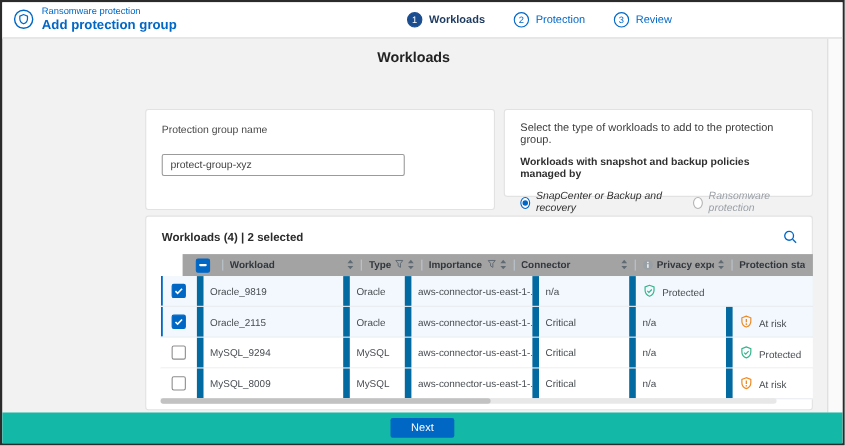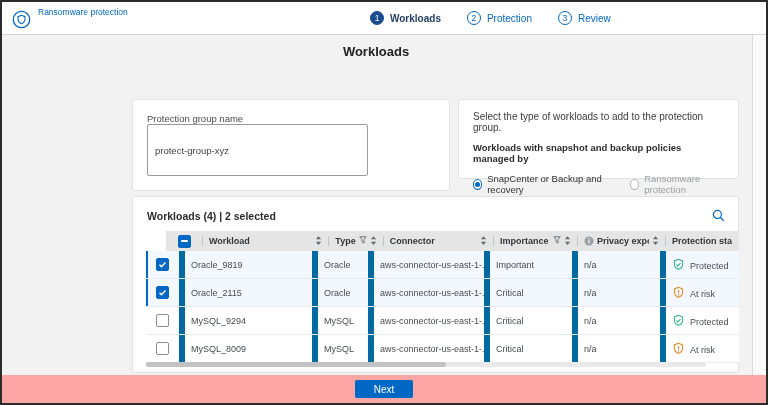--- a/index.html
+++ b/index.html
@@ -26,42 +26,42 @@
   .step.inactive .step-label{color:#0067C5;}
   
   .page-head{position:absolute;top:42px;left:0;right:16px;text-align:center;}
   .main-title{font-size:13px;font-weight:bold;color:#222;margin:0;}
   .main-subtitle{font-size:9.5px;color:#6e6e6e;margin:4px 0 0;}
   
   .card{background:#fff;border:1px solid #e2e2e2;border-radius:3px;box-sizing:border-box;}
   .cards-row{position:absolute;top:97px;left:130px;width:607px;display:flex;gap:8px;}
   .name-card{width:318px;height:92px;padding:13px 14px;}
   .field-label{font-size:9.5px;color:#4a4a4a;}
-  .name-input{display:block;margin-top:0;width:205px;height:18px;border:1px solid #9b9b9b;
-    border-radius:2px;font-size:9.5px;color:#444;padding:16px 7px;font-family:"Liberation Sans",sans-serif;outline:none;}
+  .name-input{display:block;margin-top:16px;width:205px;height:18px;border:1px solid #9b9b9b;
+    border-radius:2px;font-size:9.5px;color:#444;padding:0 7px;font-family:"Liberation Sans",sans-serif;outline:none;}
   .type-card{flex:1;height:80px;padding:11px 14px;}
   .type-prompt{font-size:10px;color:#3c3c3c;margin:0;}
   .type-group-label{font-size:9.5px;font-weight:bold;color:#2e2e2e;margin:9px 0 0;}
-  .radio-row{display:flex;align-items:center;gap:20px;margin-top:9px;}
+  .radio-row{display:flex;align-items:center;gap:20px;margin-top:9px;font-style:italic;}
   .radio-option{display:flex;align-items:center;gap:5px;cursor:pointer;}
   .radio{width:11px;height:11px;border-radius:50%;box-sizing:border-box;display:flex;
     align-items:center;justify-content:center;background:#fff;}
   .radio-option.selected .radio{border:1px solid #0067C5;}
   .radio-option.unselected .radio{border:1px solid #b3b3b3;}
   .radio .dot{width:5px;height:5px;border-radius:50%;background:#0067C5;display:none;}
   .radio-option.selected .radio .dot{display:block;}
   .radio-label{font-size:9.5px;}
   .radio-option.selected .radio-label{color:#333;}
   .radio-option.unselected .radio-label{color:#9aa0a6;}
   
   .table-card{position:absolute;left:130px;top:194px;width:607px;height:177px;}
   .table-summary{font-size:10.5px;font-weight:bold;color:#2b2b2b;padding:13px 14px 9px;}
   .search-btn{position:absolute;top:12px;right:13px;cursor:pointer;line-height:0;}
   .tbl{margin-left:13px;width:593px;font-size:9px;}
-  .thead{display:flex;background:#e5e5e5;height:20px;align-items:flex-start;margin-left:20px;}
+  .thead{display:flex;background:#a3a3a3;height:20px;align-items:flex-start;margin-left:20px;}
   .th{display:flex;align-items:center;box-sizing:border-box;height:100%;position:relative;
     padding:0 7px 0 6px;color:#31373d;font-weight:bold;cursor:pointer;}
   .th:not(:last-child)::after{content:"";position:absolute;right:0;top:5px;bottom:5px;width:1px;background:#bcc6cf;}
   .th .lbl{flex:1;white-space:nowrap;overflow:hidden;}
   .th .icons{display:flex;align-items:center;gap:3px;margin-left:3px;}
   .col-check{width:39px;justify-content:center;padding:0;}
   .col-workload{width:133px;}
   .col-type{width:56px;}
   .col-connector{width:116px;}
   .col-importance{width:88px;}
@@ -84,40 +84,41 @@
   
   .status-wrap{display:flex;align-items:flex-end;gap:5px;}
   .row.st-protected .status-text{color:#474c51;}
   .icon-protected{color:#35b58c;line-height:0;}
   .icon-at-risk{color:#ed8a23;line-height:0;}
   
   .h-scrollbar{position:absolute;left:13px;bottom:5px;width:560px;height:5px;background:#e8e8e8;border-radius:3px;cursor:pointer;}
   .h-scrollbar .thumb{position:absolute;left:0;top:0;height:5px;width:300px;background:#c2c2c2;border-radius:3px;cursor:grab;}
   .v-scrollbar{position:absolute;top:33px;right:0;bottom:28px;width:13px;background:#fafafa;border-left:1px solid #dadada;z-index:4;}
   
-  .footer{position:absolute;left:0;right:0;bottom:0;height:28px;background:#fca5a5;
+  .footer{position:absolute;left:0;right:0;bottom:0;height:28px;background:#14b8a6;
     display:flex;align-items:center;justify-content:center;z-index:6;}
   .next-btn{min-width:58px;height:18px;background:#0067C5;color:#fff;border:none;border-radius:2px;
     font-size:10px;font-family:"Liberation Sans",sans-serif;cursor:pointer;padding:0 10px;}
 </style>
 </head>
 <body>
 
 <div class="window">
 
   <div class="top-header">
     <div class="brand">
       <span style="line-height:0;margin-top:2px;">
         <svg width="19" height="19" viewBox="0 0 24 24">
           <circle cx="12" cy="12" r="10.4" fill="none" stroke="#0067C5" stroke-width="1.6"></circle>
           <path d="M12 6.6 L7.6 8.4 v2.9 c0 2.9 1.9 4.9 4.4 5.9 2.5-1 4.4-3 4.4-5.9 V8.4 Z" fill="none" stroke="#0067C5" stroke-width="1.4"></path>
         </svg>
       </span>
       <div class="titles">
         <div class="app-subtitle">Ransomware protection</div>
+        <div class="page-title">Add protection group</div>
       </div>
     </div>
 
     <div class="stepper">
       <div class="step active">
         <span class="step-circle">1</span>
         <span class="step-label">Workloads</span>
       </div>
       <div class="step inactive">
         <span class="step-circle">2</span>
@@ -194,46 +195,46 @@
                 </svg>
             </span>
             <span>
               <svg width="7" height="9" viewBox="0 0 8 10">
                   <path d="M4 0 L7 3.6 H1 Z" fill="#5f6a73"></path>
                   <path d="M4 10 L1 6.4 H7 Z" fill="#5f6a73"></path>
                 </svg>
             </span>
           </span>
         </div>
-        <div class="th col-connector">
-          <span class="lbl">Connector</span>
-          <span class="icons">
-              <span>
-            <svg width="7" height="9" viewBox="0 0 8 10">
-                  <path d="M4 0 L7 3.6 H1 Z" fill="#5f6a73"></path>
-                  <path d="M4 10 L1 6.4 H7 Z" fill="#5f6a73"></path>
-                </svg>
-          </span>
-            </span>
-        </div>
         <div class="th col-importance">
           <span class="lbl">Importance</span>
           <span class="icons">
             <span>
               <svg width="8" height="8" viewBox="0 0 10 10">
                   <path d="M1 1 h8 L6.3 4.5 V8.8 L3.7 7.2 V4.5 Z" fill="none" stroke="#5f6a73" stroke-width="1.1"></path>
                 </svg>
             </span>
             <span>
               <svg width="7" height="9" viewBox="0 0 8 10">
                   <path d="M4 0 L7 3.6 H1 Z" fill="#5f6a73"></path>
                   <path d="M4 10 L1 6.4 H7 Z" fill="#5f6a73"></path>
                 </svg>
             </span>
           </span>
+        </div>
+        <div class="th col-connector">
+          <span class="lbl">Connector</span>
+          <span class="icons">
+              <span>
+            <svg width="7" height="9" viewBox="0 0 8 10">
+                  <path d="M4 0 L7 3.6 H1 Z" fill="#5f6a73"></path>
+                  <path d="M4 10 L1 6.4 H7 Z" fill="#5f6a73"></path>
+                </svg>
+          </span>
+            </span>
         </div>
         <div class="th col-privacy">
           <span class="info-icon">
             <svg width="10" height="10" viewBox="0 0 12 12">
                 <circle cx="6" cy="6" r="5.4" fill="#98a0a6"></circle>
                 <rect x="5.3" y="5" width="1.4" height="4" fill="#fff"></rect>
                 <rect x="5.3" y="2.4" width="1.4" height="1.5" fill="#fff"></rect>
               </svg>
           </span>
           <span class="lbl">Privacy exposure</span>
@@ -256,21 +257,20 @@
     <div class="cell col-check">
       <span class="cbx checked">
         <svg width="9" height="9" viewBox="0 0 12 12">
                   <path d="M2 6.3 l2.6 2.6 L10 3.3" stroke="#fff" stroke-width="2" fill="none"></path>
                 </svg>
       </span>
     </div>
     <div class="cell col-workload">Oracle_9819</div>
     <div class="cell col-type">Oracle</div>
     <div class="cell col-connector">aws-connector-us-east-1-...</div>
-    <div class="cell col-importance">Important</div>
     <div class="cell col-privacy">n/a</div>
     <div class="cell col-status">
       <span class="status-wrap">
         <span class="icon-protected">
           <svg width="13" height="13" viewBox="0 0 24 24">
                     <path d="M12 2.5 L4.5 5.4 V11 c0 5 3.2 8.4 7.5 9.9 4.3-1.5 7.5-4.9 7.5-9.9 V5.4 Z" fill="none" stroke="currentColor" stroke-width="2"></path>
                     <path d="M8.3 12 l2.6 2.6 L15.8 9.6" stroke="currentColor" stroke-width="2" fill="none"></path>
                   </svg>
         </span>
 

